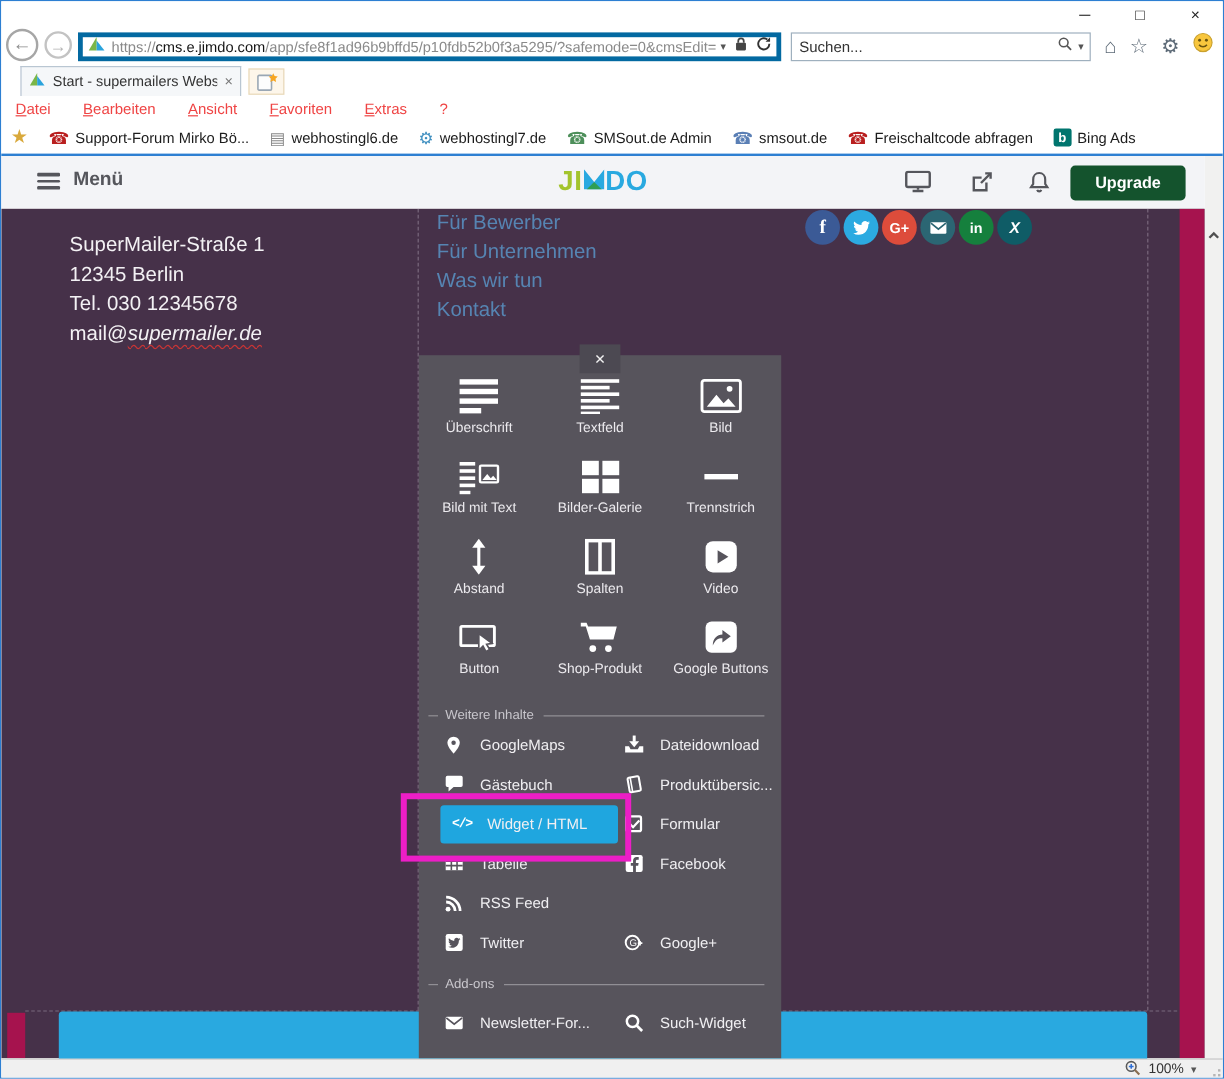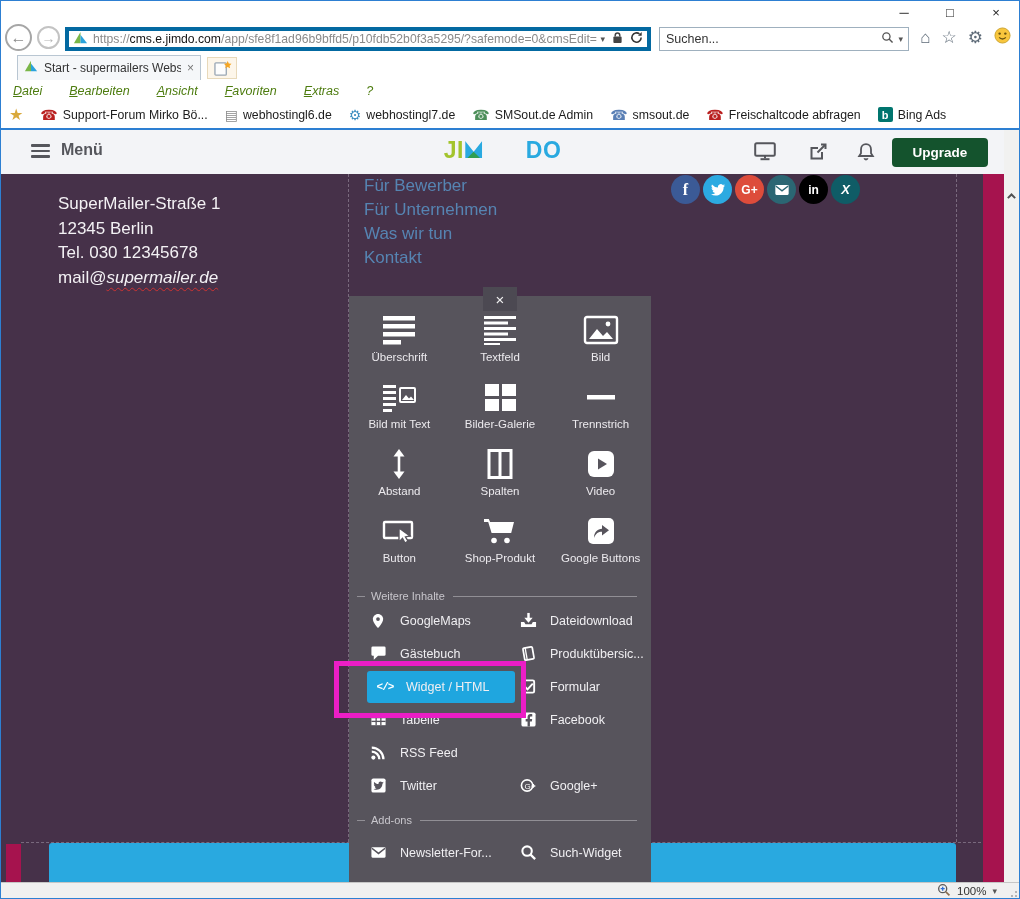--- a/index.html
+++ b/index.html
@@ -29,39 +29,39 @@
 
   
   .tabbar{position:absolute;top:53px;left:0;right:0;height:26px;background:#fff;}
   .tab{position:absolute;left:16px;top:1px;width:184px;height:25px;border:1px solid #b9c6d2;border-bottom:none;background:#f5f7f9;display:flex;align-items:center;padding:0 6px;gap:6px;}
   .tab-title{flex:1;font-size:12px;color:#333;white-space:nowrap;overflow:hidden;}
   .tab-close{font-size:12px;color:#777;}
   .newtab{position:absolute;left:206px;top:3px;width:30px;height:22px;display:flex;align-items:center;justify-content:center;background:#fdf6ea;border:1px solid #e8d9ba;}
 
   
   .menubar{position:absolute;top:79px;left:0;right:0;height:21px;background:#fff;display:flex;align-items:center;gap:27px;padding-left:12px;}
-  .menu-item{font-size:12.5px;color:#4d7c0f;font-style:italic;}
+  .menu-item{font-size:12.5px;color:#ef4444;}
   .menu-item::first-letter{text-decoration:underline;}
 
   
   .favbar{position:absolute;top:100px;left:0;right:0;height:27px;background:#fff;display:flex;align-items:center;gap:17px;padding-left:8px;}
   .fav-item{display:flex;align-items:center;gap:5px;font-size:12.3px;color:#1c1c1c;}
   .fav-glyph{font-size:14px;line-height:1;}
   .bing-sq{width:15px;height:15px;background:#00756e;color:#fff;font-size:11px;font-weight:bold;display:flex;align-items:center;justify-content:center;border-radius:2px;}
 
   .blue-sep{position:absolute;top:127px;left:0;right:0;height:2px;background:#2d7fd2;}
 
   
   .viewport{position:absolute;top:129px;left:0;width:1003px;height:752px;overflow:hidden;}
   .cms-header{position:absolute;top:0;left:0;right:0;height:44px;background:#f3f4f7;}
   .hamburger{position:absolute;left:30px;top:14px;width:19px;}
   .hamburger div{height:2.5px;background:#55565c;margin-bottom:3.2px;border-radius:1px;}
   .cms-menu-label{position:absolute;left:60px;top:11px;font-size:16px;font-weight:bold;color:#55565c;}
   .logo{position:absolute;left:50%;top:9px;transform:translateX(-50%);display:flex;align-items:flex-end;font-size:23px;font-weight:800;letter-spacing:.5px;line-height:1;}
-  .logo .ji{color:#a3c42d;} .logo .do{color:#29a9e0;padding-left:43px;}
+  .logo .ji{color:#a3c42d;} .logo .do{color:#29a9e0;}
   .hdr-ico{position:absolute;top:12px;}
   .upgrade{position:absolute;right:16px;top:8px;width:96px;height:29px;background:#14532d;border-radius:4px;color:#fff;font-size:13.5px;font-weight:bold;display:flex;align-items:center;justify-content:center;}
 
   .page{position:absolute;top:44px;left:0;right:0;bottom:0;background:#463149;overflow:hidden;}
   .addr-block{position:absolute;left:57px;top:18px;color:#f3f1f4;font-size:17px;line-height:24.5px;}
   .wavy{text-decoration:underline wavy #cc3333;text-underline-offset:4px;text-decoration-thickness:1px;font-style:italic;}
   .nav-links{position:absolute;left:363px;top:0;font-size:17px;line-height:24px;}
   .nav-links div{color:#5684b2;}
   .dash-v{position:absolute;top:0;height:668px;width:0;border-left:1px dashed rgba(230,225,235,.32);}
   .dash-h{position:absolute;left:20px;width:960px;top:668px;height:0;border-top:1px dashed rgba(230,225,235,.32);}
@@ -281,21 +281,21 @@
               <path d="M15 3.4c-.5.2-1 .4-1.6.5.6-.4 1-1 1.2-1.6-.5.3-1.1.6-1.8.7A2.9 2.9 0 0 0 7.9 5.6 8.2 8.2 0 0 1 2 2.6a2.9 2.9 0 0 0 .9 3.9c-.5 0-.9-.2-1.3-.4 0 1.4 1 2.6 2.3 2.9-.4.1-.8.1-1.3 0 .4 1.2 1.5 2 2.7 2A5.8 5.8 0 0 1 1 12.3a8.2 8.2 0 0 0 4.4 1.3c5.3 0 8.2-4.4 8.2-8.2v-.4c.5-.4 1-.9 1.4-1.6z" fill="#fff"></path>
             </svg>
           </div>
         <div class="soc" style="background:#dd4c3b;font-size:12px;">G+</div>
         <div class="soc" style="background:#2b6673;">
             <svg width="16" height="16" viewBox="0 0 18 18">
               <rect x="1.5" y="3.5" width="15" height="11" rx="1.2" fill="#fff"></rect>
               <path d="M2 4.5l7 5.5 7-5.5" fill="none" stroke="#2b6673" stroke-width="1.6"></path>
             </svg>
           </div>
-        <div class="soc" style="background:#000000;font-size:12px;">in</div>
+        <div class="soc" style="background:#15803d;font-size:12px;">in</div>
         <div class="soc" style="background:#0f5c66;font-size:13px;font-style:italic;">X</div>
       </div>
 
       <div class="crimson-r"></div>
       <div class="crimson-bl"></div>
       <div class="blue-bar"></div>
 
       <div class="dialog">
         <div class="dlg-close">×</div>
 

